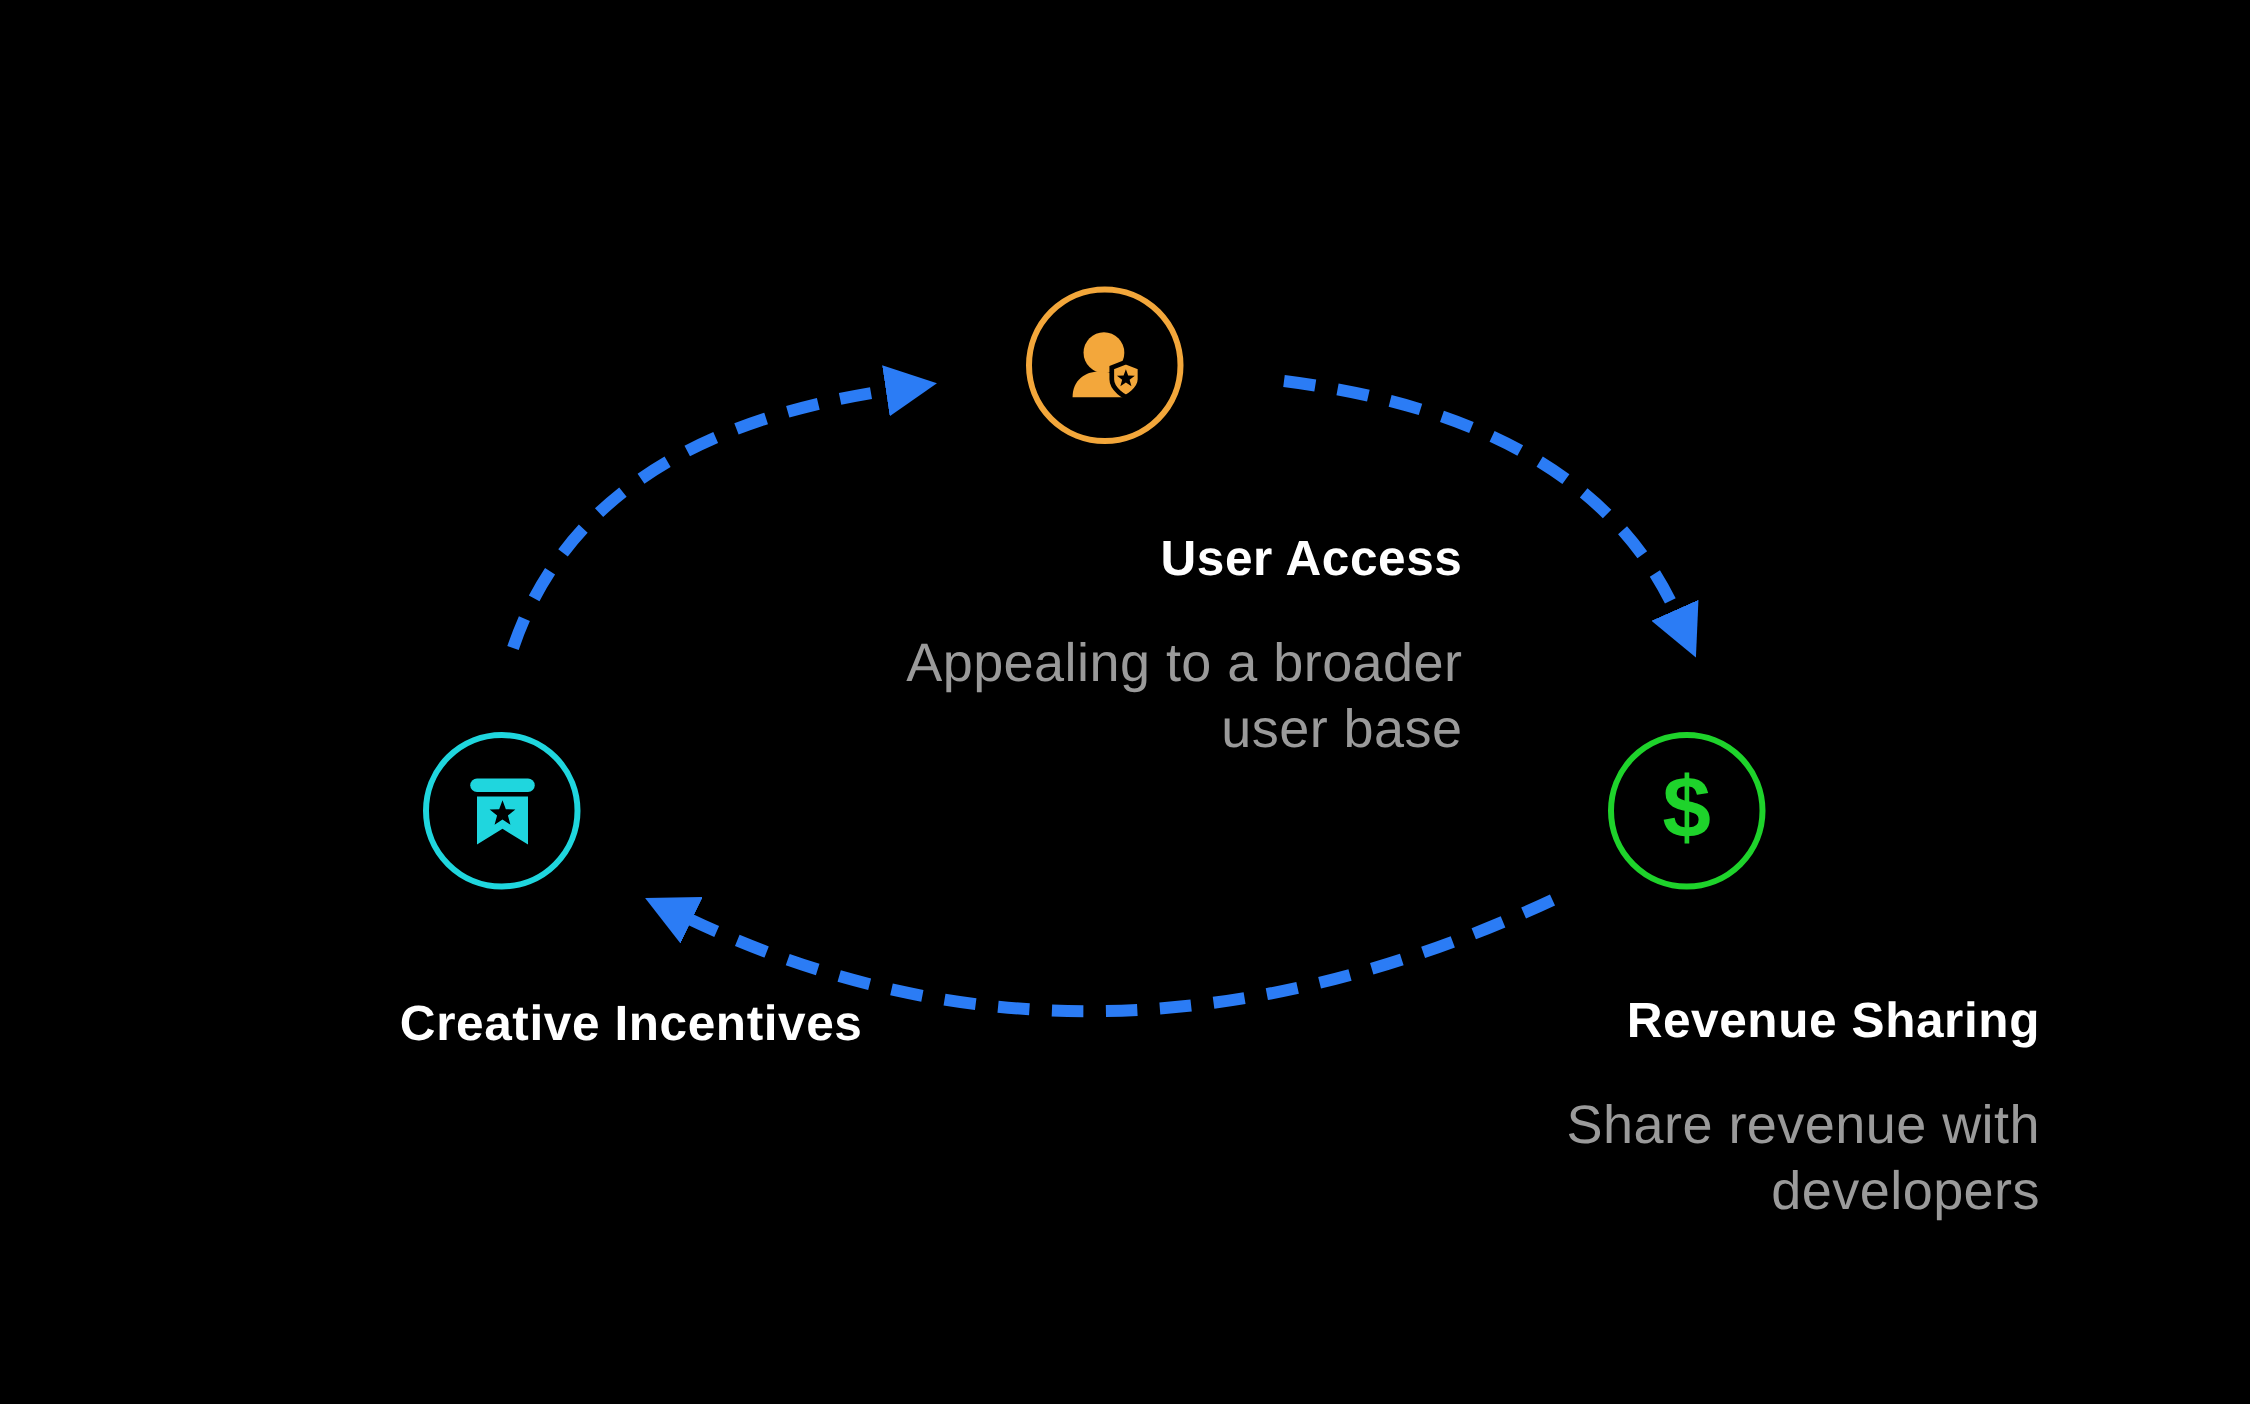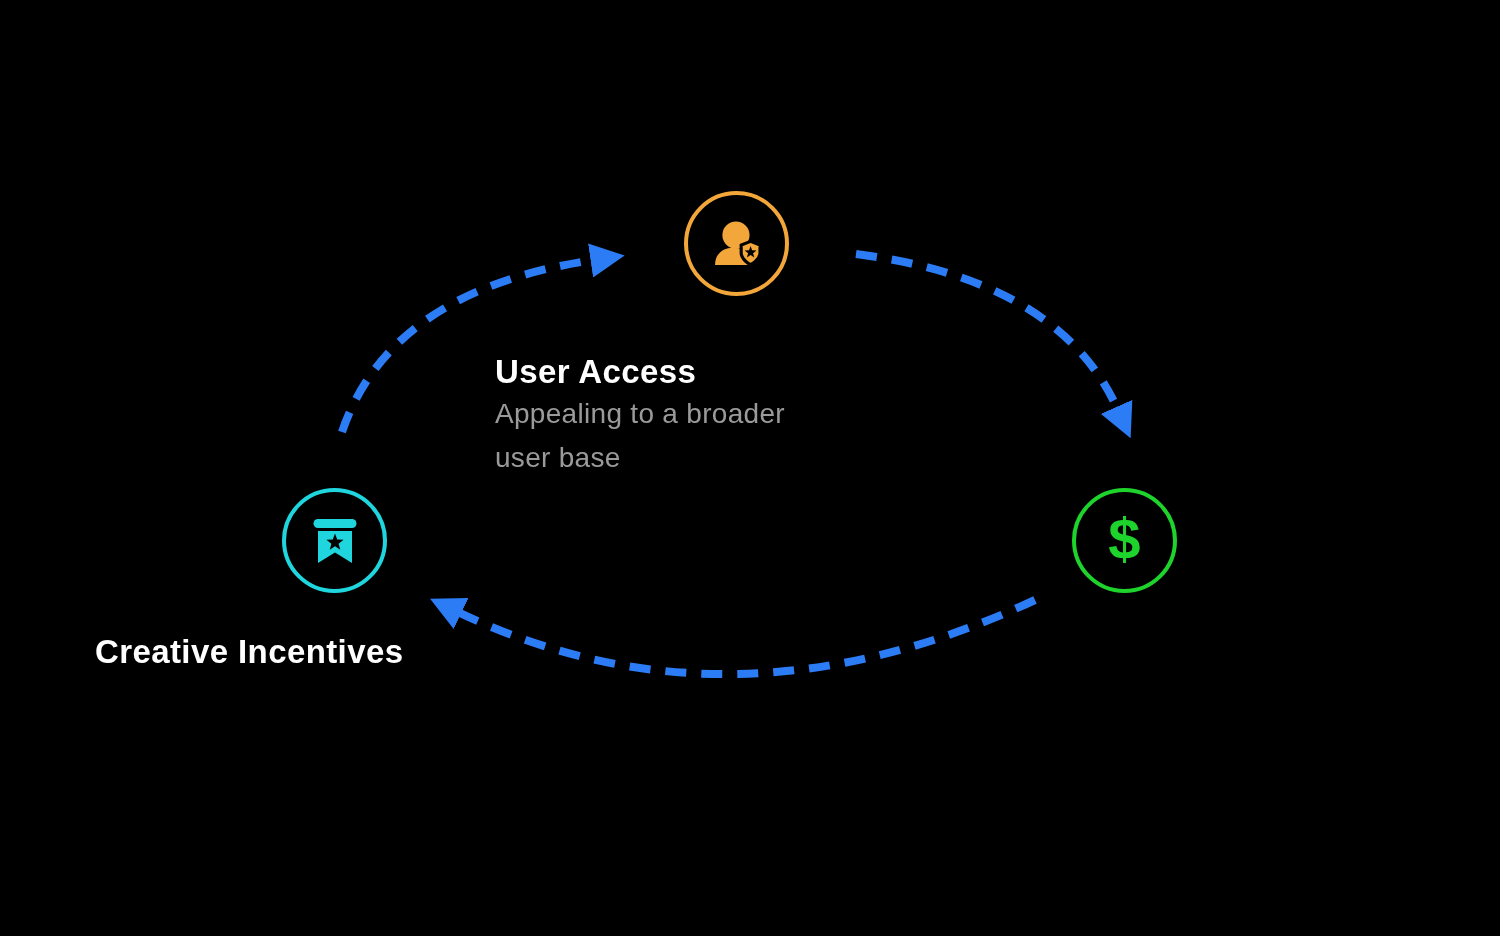--- a/index.html
+++ b/index.html
@@ -37,31 +37,31 @@
   .icon-orange{fill:var(--orange);}
   .icon-cyan{fill:var(--cyan);}
   .cutout{fill:var(--background);}
   .shield-rim{stroke:var(--background);stroke-width:3;}
 
   .dollar{
     color:var(--green);font-size:58px;font-weight:700;line-height:1;
     transform:translateY(-2px);
   }
 
-  .textblock{position:absolute;text-align:left;width:480px;}
+  .textblock{position:absolute;text-align:right;width:480px;}
   .text-top{left:495px;top:352px;}
-  .text-left{left:95px;top:632px;}
+  .text-left{left:95px;top:662px;}
   .text-right{left:880px;top:660px;}
   .node-title{
     font-size:33px;font-weight:700;color:var(--title);
     letter-spacing:0.4px;line-height:40px;
   }
   .node-desc{
-    font-size:28px;color:var(--subtitle);line-height:44px;
-    margin-top:0;white-space:pre-line;letter-spacing:0.3px;
+    font-size:36px;color:var(--subtitle);line-height:44px;
+    margin-top:28px;white-space:pre-line;letter-spacing:0.3px;
   }
 </style>
 </head>
 <body>
 
 <div class="canvas">
 
   <svg class="arrows" width="1500" height="936" viewBox="0 0 1500 936">
     <defs>
       <marker id="ah" viewBox="0 0 10 10" refX="1" refY="5" markerWidth="4.3" markerHeight="4.3" orient="auto">
@@ -94,14 +94,19 @@
       <path class="cutout" d="M22,15.5 L24.23,21.43 L30.56,21.72 L25.61,25.67 L27.29,31.78 L22,28.3 L16.71,31.78 L18.39,25.67 L13.44,21.72 L19.77,21.43 Z"></path>
     </svg>
   </div>
   <div class="textblock text-left">
     <div class="node-title">Creative Incentives</div>
   </div>
 
   <div class="circle green circle-right">
     <div class="dollar">$</div>
   </div>
+  <div class="textblock text-right">
+    <div class="node-title">Revenue Sharing</div>
+    <div class="node-desc">Share revenue with
+developers</div>
+  </div>
 
 </div>
 
 </body></html>

